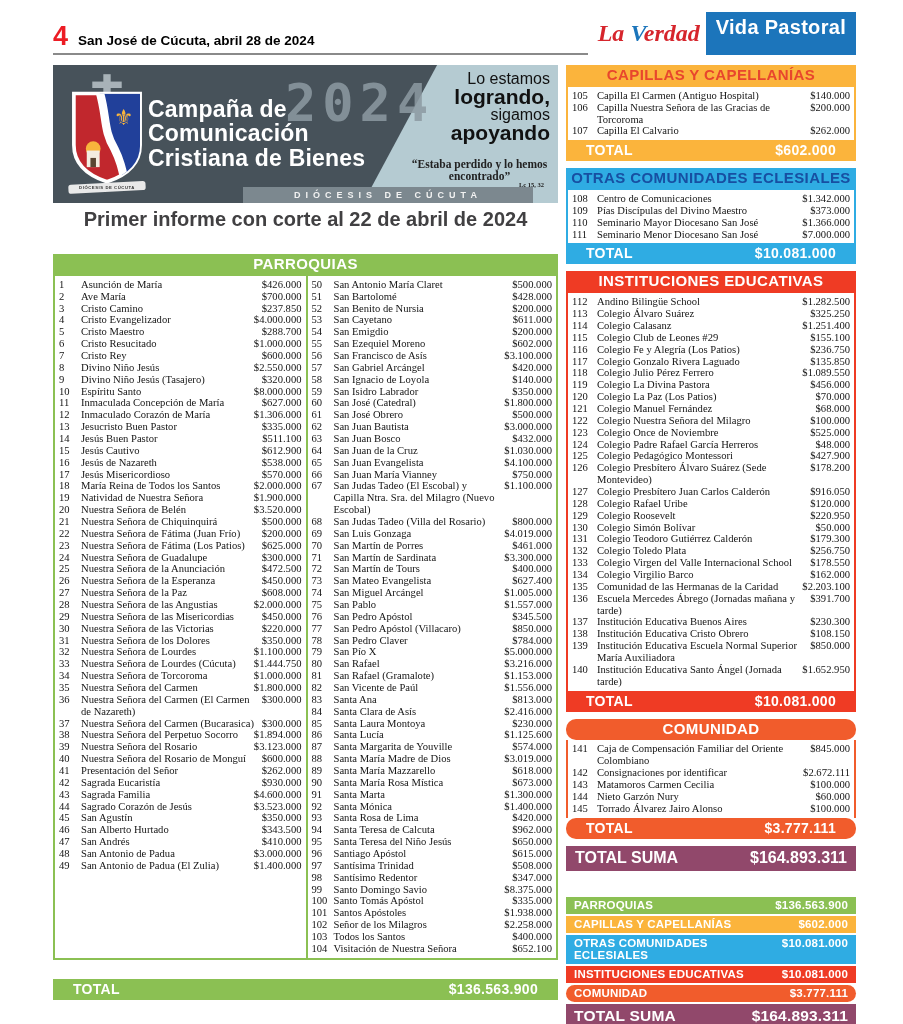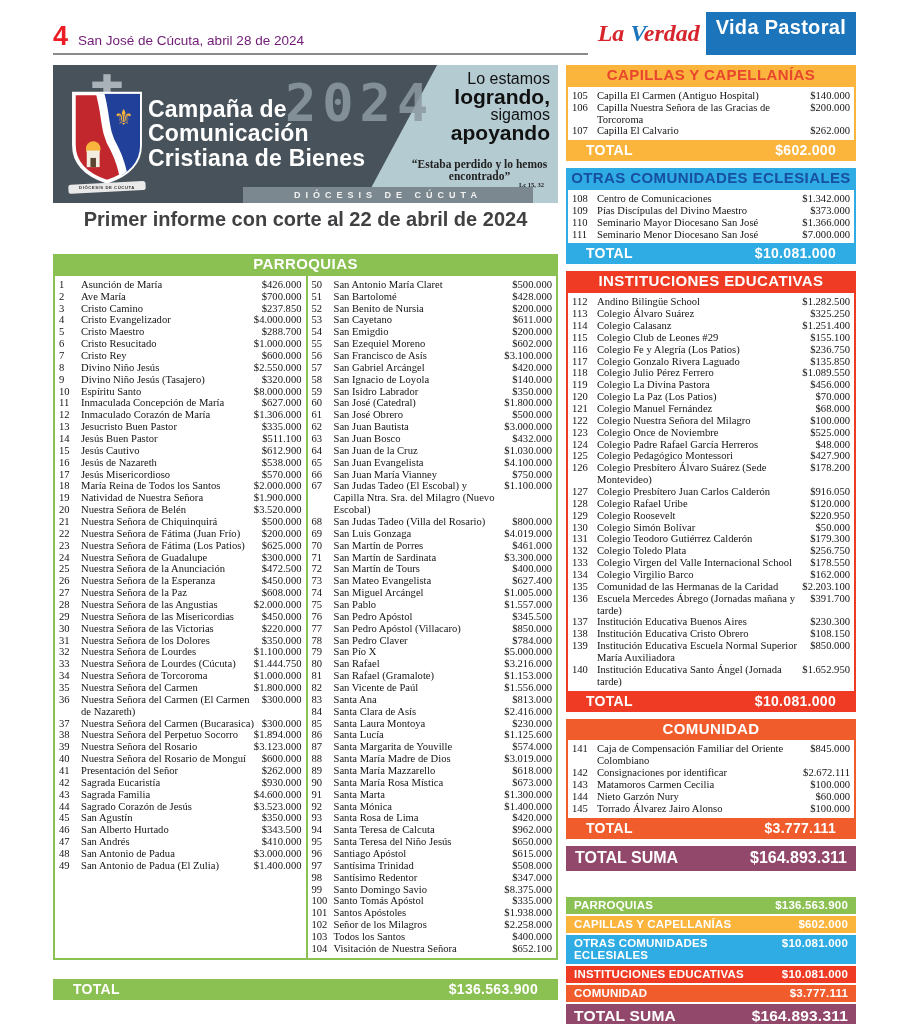--- a/index.html
+++ b/index.html
@@ -6,21 +6,21 @@
   body { background:#fff; }
   .page { width:903px; height:1024px; background:#fff; position:relative;
           font-family:"Liberation Sans", sans-serif; overflow:hidden; }
 
   
   .topbar { display:flex; justify-content:space-between; align-items:flex-end;
             padding:12px 47px 0 53px; }
   .topbar-left { display:flex; align-items:baseline; gap:8px; border-bottom:2px solid #8a8a8a;
                  flex:1; padding-bottom:3px; }
   .pagenum { color:#ec1c24; font-size:27px; font-weight:bold; line-height:1; }
-  .dateline { color:#701a75; font-size:13.5px; padding-left:2px; }
+  .dateline { color:#000000; font-size:13.5px; padding-left:2px;font-weight:bold; }
   .topbar-right { display:flex; align-items:center; gap:6px; margin-left:10px; }
   .masthead { font-family:"Liberation Serif", serif; font-style:italic; font-weight:bold;
               color:#d6252c; font-size:24px; }
   .masthead .v-blue { color:#1c75bb; }
   .section-box { background:#1c75bb; color:#fff; font-weight:bold; font-size:20px;
                  padding:4px 10px 16px; letter-spacing:0.3px; }
 
   
   .content { display:flex; gap:8px; padding:10px 47px 0 53px; align-items:flex-start; }
   .col-left { width:505px; flex:0 0 505px; }
@@ -70,21 +70,21 @@
   .green  { background:#8bc053;margin-top:19px; }
 
   
   .sec { margin-bottom:7px; }
   .sec-frame { border-style:solid; border-width:0 2px 0 2px; }
   .yellow { background:#fbb43c; }
   .cap-head { color:#e8462d; }
   .blue { background:#2face3; }
   .otras-head { color:#174fa2; }
   .red { background:#ef3b24; }
-  .orange { background:#f15c2c; }
+  .orange { background:#f15c2c;border-radius:10px; }
   .purple { background:#91486b; }
   .b-yellow { border-color:#fbb43c; }
   .b-blue { border-color:#2face3; }
   .b-red { border-color:#ef3b24; }
   .b-orange { border-color:#f15c2c; }
   .rp .n { flex:0 0 25px; }
 
   
   .total-suma { display:flex; justify-content:space-between; color:#fff; font-weight:bold;
       font-size:16px; padding:3px 9px 4px; margin-bottom:7px; }

